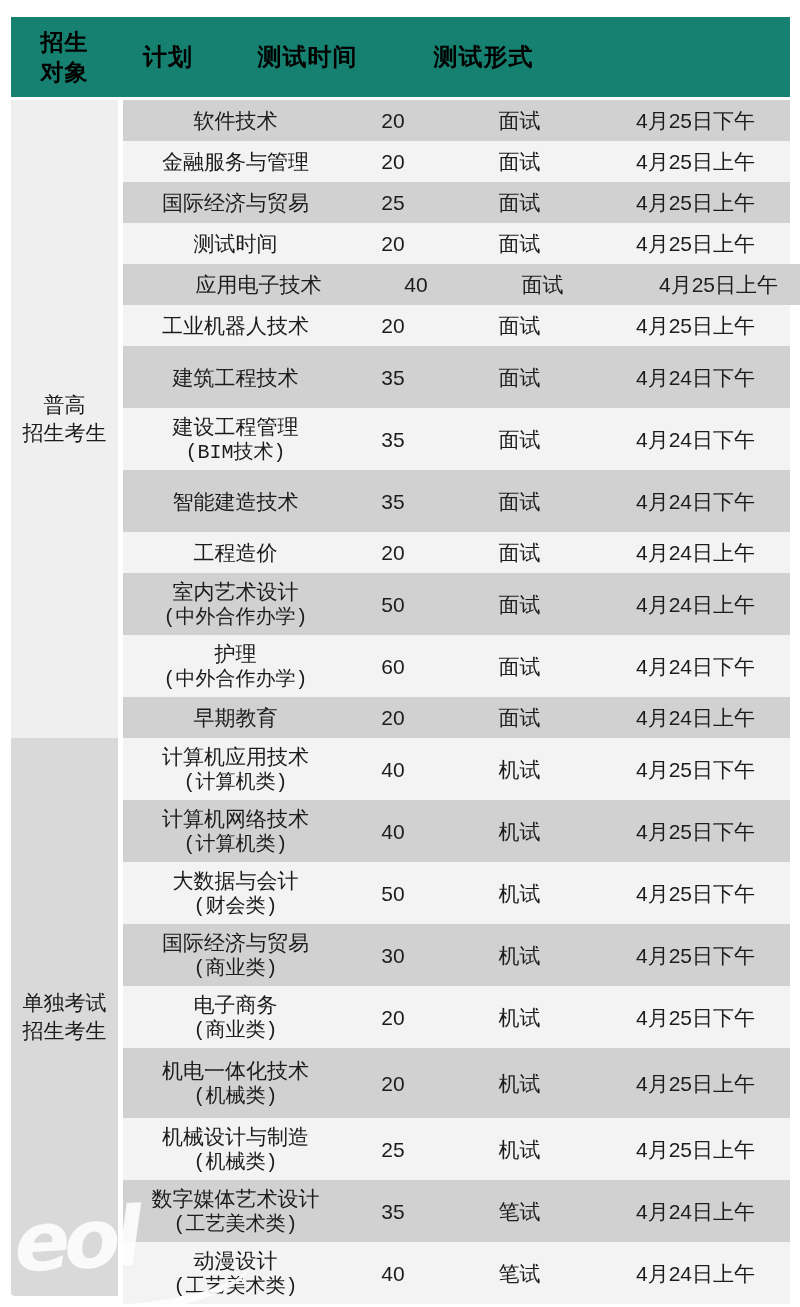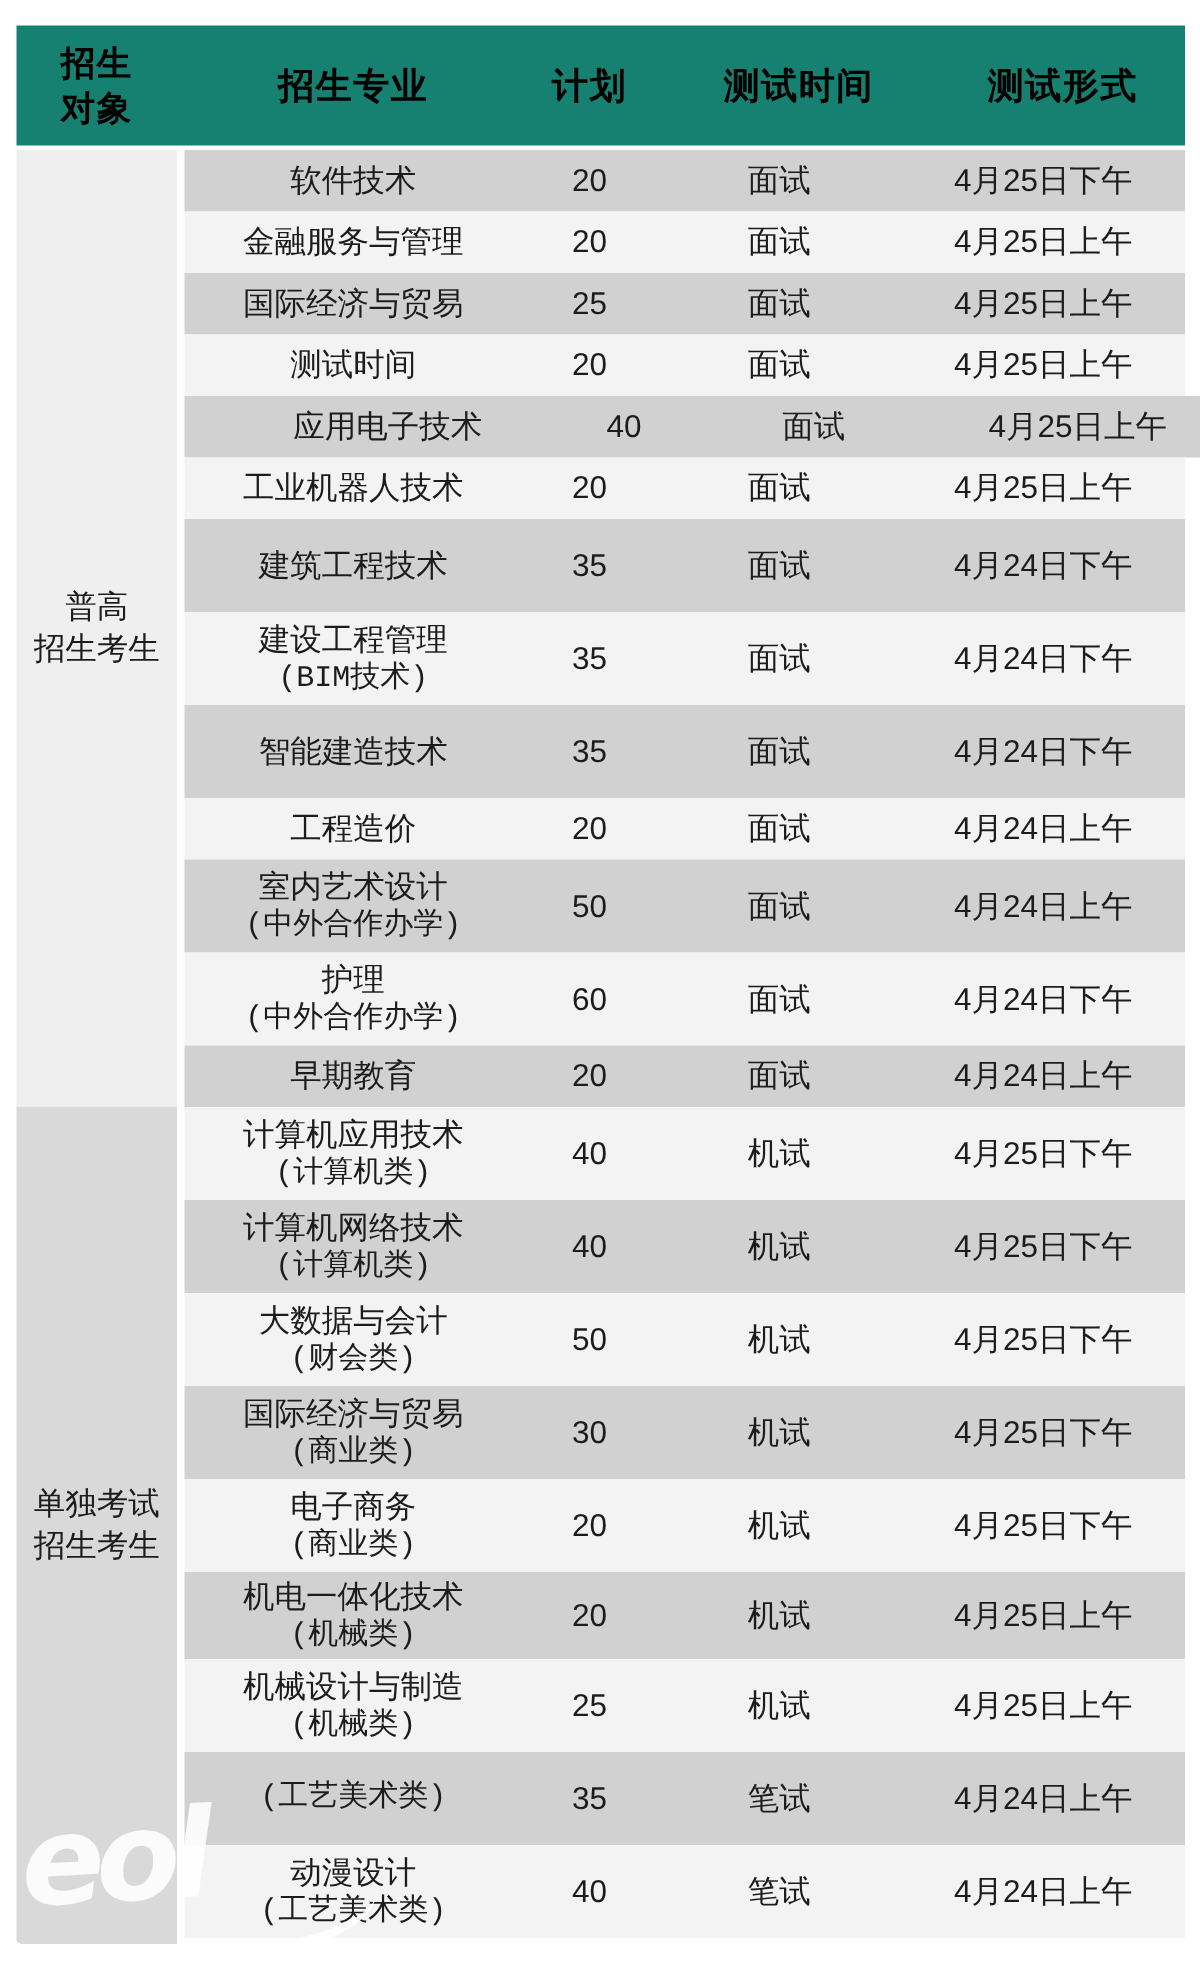--- a/index.html
+++ b/index.html
@@ -67,21 +67,20 @@
 <div class="page">
 
   <div class="table">
 
     <div class="thead">
       <div class="th th-target">
         <div>招生</div>
         <div>对象</div>
       </div>
       <div class="th th-gapcol"></div>
-      <div class="th th-major">招生专业</div>
       <div class="th th-plan">计划</div>
       <div class="th th-time">测试时间</div>
       <div class="th th-form">测试形式</div>
     </div>
 
     <div class="tbody">
       <div class="left-col">
           <div class="group-block group-1" style="height: 638px;">
             <div>普高</div>
             <div>招生考生</div>
@@ -238,40 +237,41 @@
           </div>
           <div class="row row-light" style="height: 62px;">
             <div class="cell c-major">
               <div>电子商务</div>
               <div class="major-sub">(商业类)</div>
             </div>
             <div class="cell c-plan">20</div>
             <div class="cell c-form">机试</div>
             <div class="cell c-time">4月25日下午</div>
           </div>
-          <div class="row row-dark" style="height: 58px;">
+          <div class="row row-dark" style="height: 70px;">
             <div class="cell c-major">
               <div>机电一体化技术</div>
               <div class="major-sub">(机械类)</div>
             </div>
             <div class="cell c-plan">20</div>
             <div class="cell c-form">机试</div>
             <div class="cell c-time">4月25日上午</div>
           </div>
           <div class="row row-light" style="height: 62px;">
             <div class="cell c-major">
               <div>机械设计与制造</div>
               <div class="major-sub">(机械类)</div>
             </div>
             <div class="cell c-plan">25</div>
             <div class="cell c-form">机试</div>
             <div class="cell c-time">4月25日上午</div>
           </div>
           <div class="row row-dark" style="height: 62px;">
             <div class="cell c-major">
+              <div>数字媒体艺术设计</div>
               <div class="major-sub">(工艺美术类)</div>
             </div>
             <div class="cell c-plan">35</div>
             <div class="cell c-form">笔试</div>
             <div class="cell c-time">4月24日上午</div>
           </div>
           <div class="row row-light" style="height: 62px;">
             <div class="cell c-major">
               <div>动漫设计</div>
               <div class="major-sub">(工艺美术类)</div>

